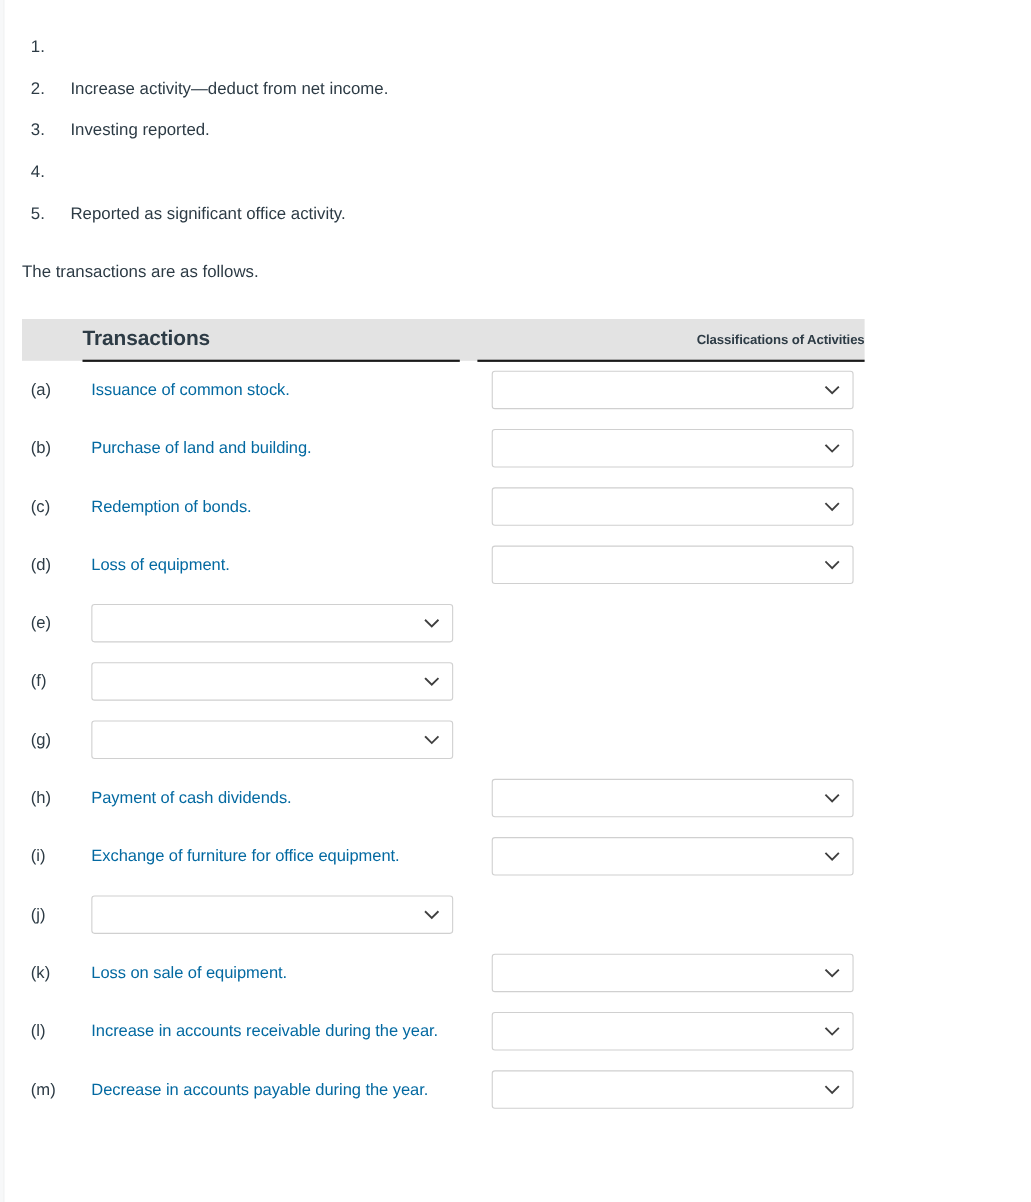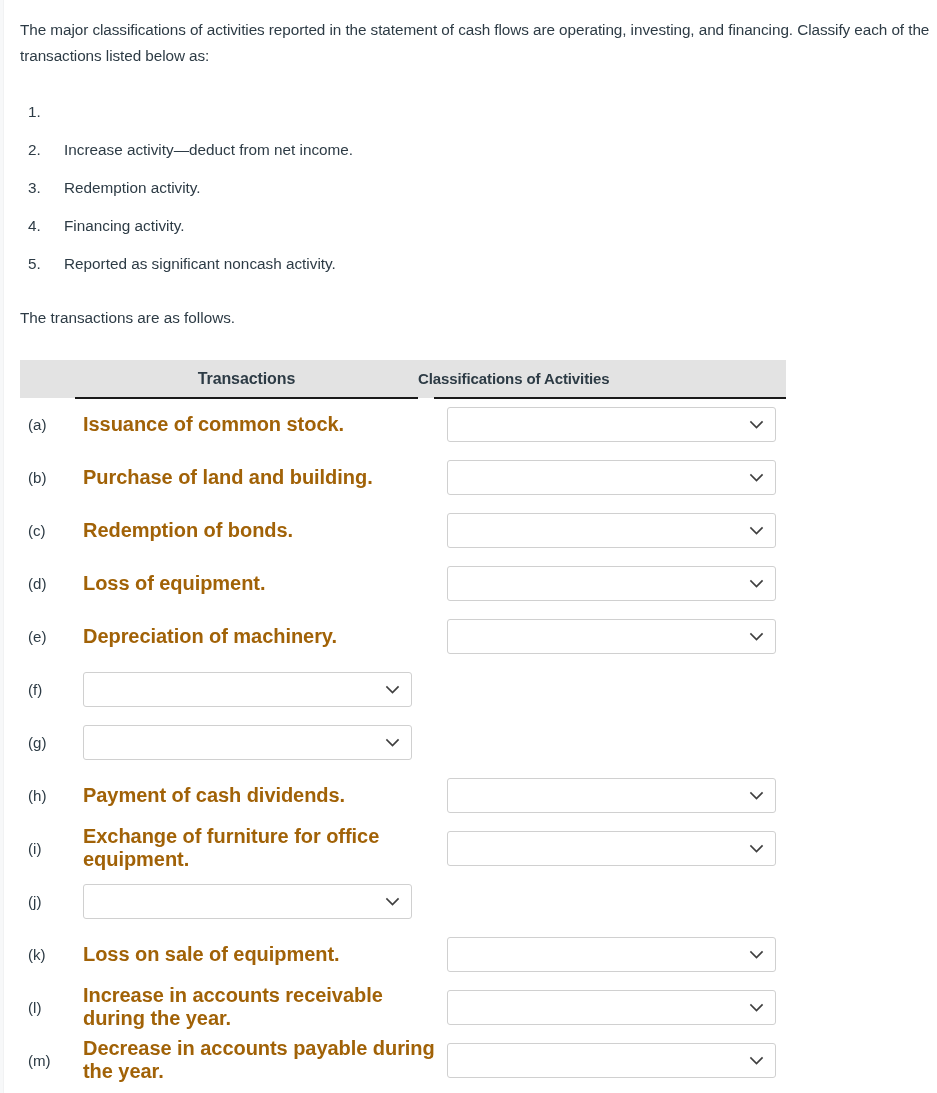--- a/index.html
+++ b/index.html
@@ -79,30 +79,30 @@
     display: flex;
     align-items: center;
     position: relative;
   }
   .th-spacer {
     width: 55px;
     flex: 0 0 55px;
   }
   .th-transactions {
     flex: 0 0 343px;
-    text-align: center;
-    font-size: 16px;
+    text-align: left;
+    font-size: 19px;
     font-weight: bold;
     color: #2d3b45;
     letter-spacing: -0.1px;
   }
   .th-classifications {
     flex: 1 1 auto;
-    text-align: left;
-    font-size: 15px;
+    text-align: right;
+    font-size: 12px;
     font-weight: bold;
     color: #2d3b45;
     letter-spacing: -0.1px;
   }
   .rule {
     position: absolute;
     height: 2px;
     background: #1a1a1a;
     bottom: -1px;
   }
@@ -117,24 +117,23 @@
   }
   .tx-label {
     flex: 0 0 63px;
     font-size: 15.1px;
     color: #2d3b45;
     padding-left: 8px;
     box-sizing: border-box;
   }
   .tx-desc {
     flex: 0 0 364px;
-    font-size: 20px;
-    color: #a16207;
+    font-size: 15px;
+    color: #0369a1;
     letter-spacing: -0.05px;
-    font-weight: bold;
   }
   .tx-select-cell {
     flex: 1 1 auto;
     display: flex;
     justify-content: flex-start;
   }
   .select-box {
     width: 329px;
     height: 35px;
     border: 1px solid #d0d0d0;
@@ -163,41 +162,39 @@
   }
   .chev svg { display: block; }
 </style>
 </head>
 <body>
 
 <div class="page-edge"></div>
 
 <div class="content">
 
-  <p class="intro">The major classifications of activities reported in the statement of cash flows are operating, investing, and financing. Classify each of the transactions listed below as:</p>
 
   <div class="class-list">
     <div class="class-row">
       <span class="class-num">1.</span>
     </div>
     <div class="class-row">
       <span class="class-num">2.</span>
       <span class="class-text">Increase activity—deduct from net income.</span>
     </div>
     <div class="class-row">
       <span class="class-num">3.</span>
-      <span class="class-text">Redemption activity.</span>
+      <span class="class-text">Investing reported.</span>
     </div>
     <div class="class-row">
       <span class="class-num">4.</span>
-      <span class="class-text">Financing activity.</span>
     </div>
     <div class="class-row">
       <span class="class-num">5.</span>
-      <span class="class-text">Reported as significant noncash activity.</span>
+      <span class="class-text">Reported as significant office activity.</span>
     </div>
   </div>
 
   <p class="follows">The transactions are as follows.</p>
 
   <div class="tx-table">
 
     <div class="thead">
       <div class="th-spacer"></div>
       <div class="th-transactions">Transactions</div>
@@ -263,21 +260,20 @@
               <svg width="19" height="19" viewBox="0 0 19 19">
                   <path d="M4 7 L9.5 12.5 L15 7" fill="none" stroke="#3f3f3f" stroke-width="1.7" stroke-linecap="square"></path>
                 </svg>
             </span>
           </div>
         </div>
       </div>
 
       <div class="tx-row">
         <div class="tx-label">(e)</div>
-        <div class="tx-desc">Depreciation of machinery.</div>
         <div class="tx-select-cell">
           <div class="select-box">
             <span class="select-value"></span>
             <span class="chev">
               <svg width="19" height="19" viewBox="0 0 19 19">
                   <path d="M4 7 L9.5 12.5 L15 7" fill="none" stroke="#3f3f3f" stroke-width="1.7" stroke-linecap="square"></path>
                 </svg>
             </span>
           </div>
         </div>

